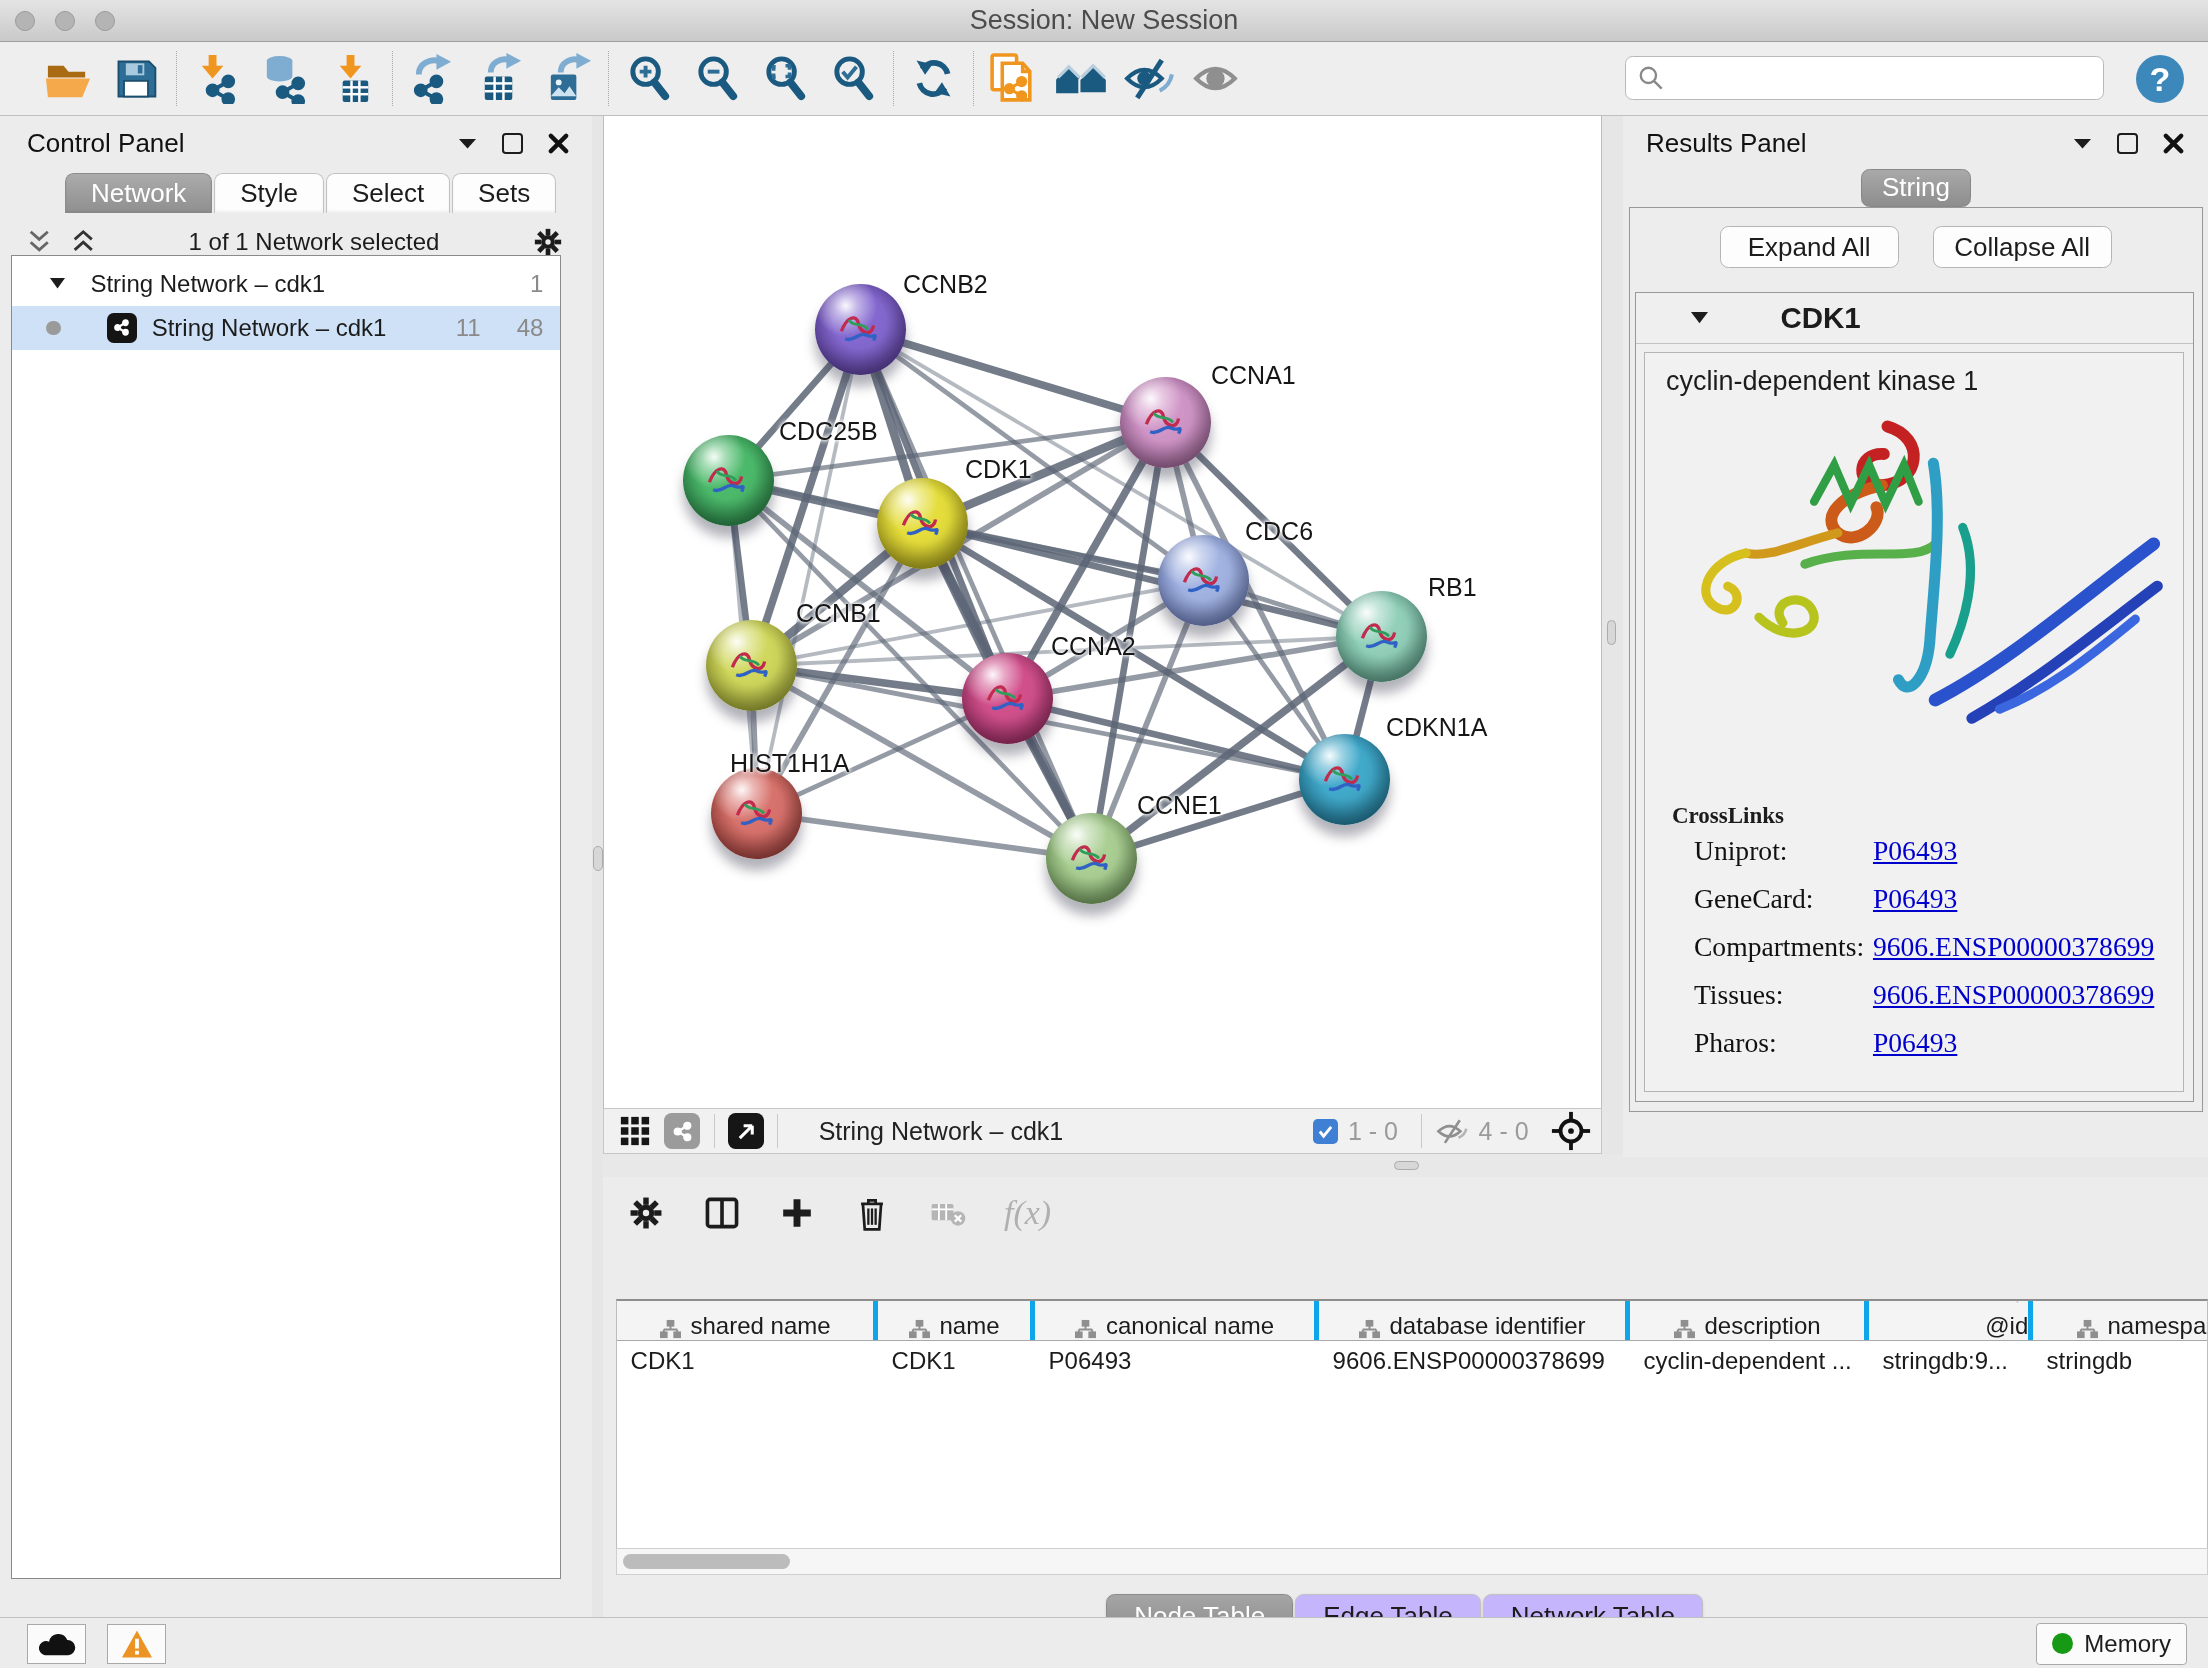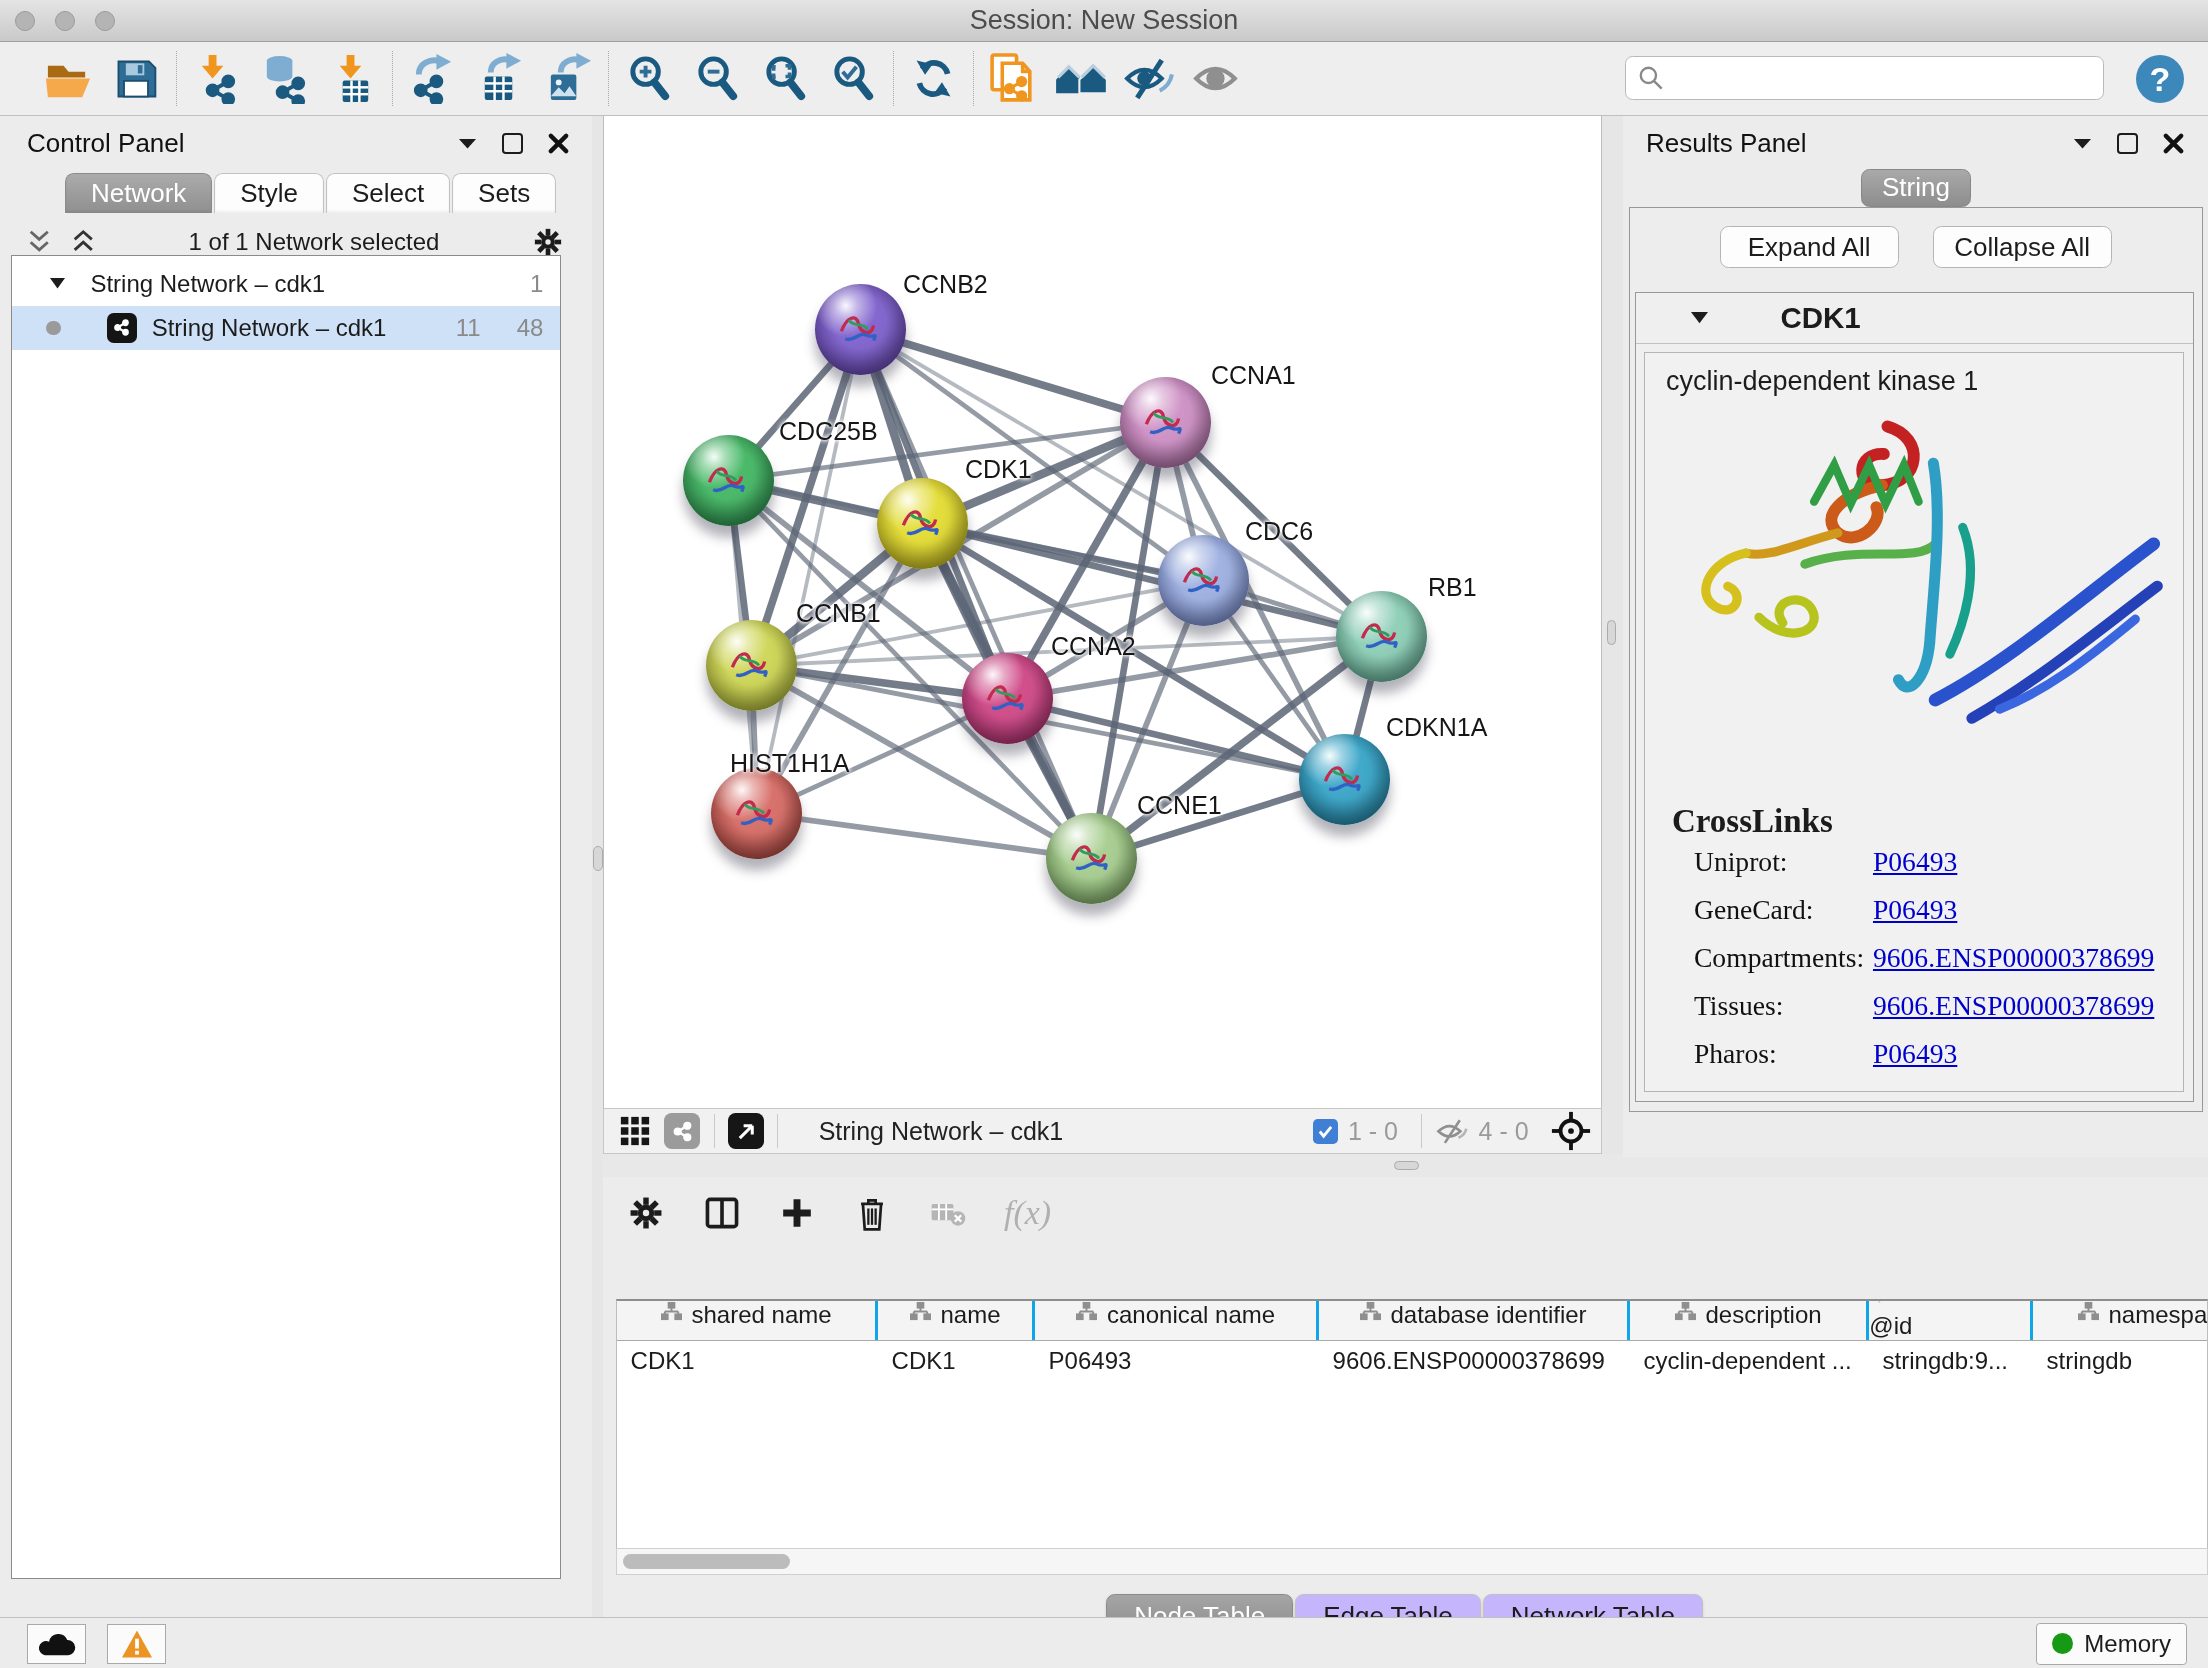--- a/index.html
+++ b/index.html
@@ -80,38 +80,38 @@
     display:flex; align-items:center; justify-content:center; position:relative; z-index:2; }
   .rframe { position:absolute; left:5.7px; top:91px; width:574px; height:905px; border:1.9px solid #989898; background:#ededed; }
   .rbuttons { height:78px; display:flex; align-items:center; justify-content:center; gap:34px; }
   .rbtn { min-width:179px; height:42px; background:#fdfdfd; border:1px solid #b5b5b5; border-radius:8.6px;
     font-size:26px; display:flex; align-items:center; justify-content:center; padding:0 7px; }
   .rlist { position:absolute; left:5.7px; top:84px; width:559px; height:810px; border:1.9px solid #989898; background:#efefef; }
   .rsechead { height:51px; display:flex; align-items:center; border-bottom:1px solid #c2c2c2; }
   .rsechead .gene { font-weight:bold; font-size:29.5px; margin-left:72px; }
   .rsub { position:absolute; left:7.6px; top:59px; width:540px; height:740px; border:1px solid #b5b5b5; background:#f1f1f1; overflow:hidden; }
   .rdesc { font-size:27px; margin:13.3px 0 0 21px; }
-  .xheading { font-family:"Liberation Serif","DejaVu Serif",serif; font-weight:bold; font-size:33px; margin:7.6px 0 5.7px 27px; }
+  .xheading { font-family:"Liberation Serif","DejaVu Serif",serif; font-weight:bold; font-size:23px; margin:7.6px 0 5.7px 27px; }
   .xrow { display:flex; font-family:"Liberation Serif","DejaVu Serif",serif; font-size:27.6px; margin:0 0 16px 49px; }
   .xrow .xlabel { width:179px; color:#111; }
   .xrow .xlink { color:#0000cd; text-decoration:underline; }
 
   
   .hband { position:absolute; left:603px; top:1154px; width:1605px; height:24px; background:#e8e8e8; }
 
   
   .table-panel { position:absolute; left:603px; top:1177px; width:1605px; height:439px; background:#ececec; }
   .table-panel .phead { padding:0 23px 0 19px; margin-top:1.9px; }
   .ttoolbar { height:72px; display:flex; align-items:center; gap:36px; padding-left:23px; }
   .fx { font-family:"Liberation Serif","DejaVu Serif",serif; font-style:italic; font-size:34px; color:#b0b0b0; }
   .tframe { position:absolute; left:13.3px; top:122px; width:1592px; height:249px; background:#fff;
     border-top:2.9px solid #8d8d8d; border-left:1px solid #bdbdbd; border-right:1px solid #bdbdbd; overflow:hidden; }
   .thead { display:flex; height:40px; background:#f4f4f4; border-bottom:1px solid #a9a9a9; }
-  .th { display:flex; align-items:flex-start; justify-content:center; gap:9.5px; font-size:24px;
-    border-right:3px solid #0ea5e9; flex:0 0 auto; }
+  .th { display:flex; align-items:flex-end; justify-content:center; gap:9.5px; font-size:24px;
+    border-right:5px solid #0ea5e9; flex:0 0 auto; }
   .tr { display:flex; height:40px; align-items:center; }
   .td { padding-left:13.3px; font-size:24px; white-space:nowrap; overflow:hidden; flex:0 0 auto; }
   .hscroll { position:absolute; left:13.3px; top:371px; width:1592px; height:27px; background:#f6f6f6;
     border:1px solid #cfcfcf; }
   .hthumb { position:absolute; left:5.7px; top:4.8px; width:167px; height:15px; background:#bcbcbc; border-radius:7.6px; }
   .btabs { position:absolute; left:0; top:417px; width:1605px; display:flex; justify-content:center; }
   .btab { height:44px; padding:0 27px; display:flex; align-items:center; font-size:26px; background:#c4b5fd;
     border:1px solid #c2c2c2; border-radius:8.6px 8.6px 8.6px 8.6px; margin-right:1.9px; box-shadow:0 1.9px 2.9px rgba(0,0,0,.12); }
   .btab.sel { background:linear-gradient(#a5a5a5,#8c8c8c); color:#fff; border-color:#8c8c8c; }
 

